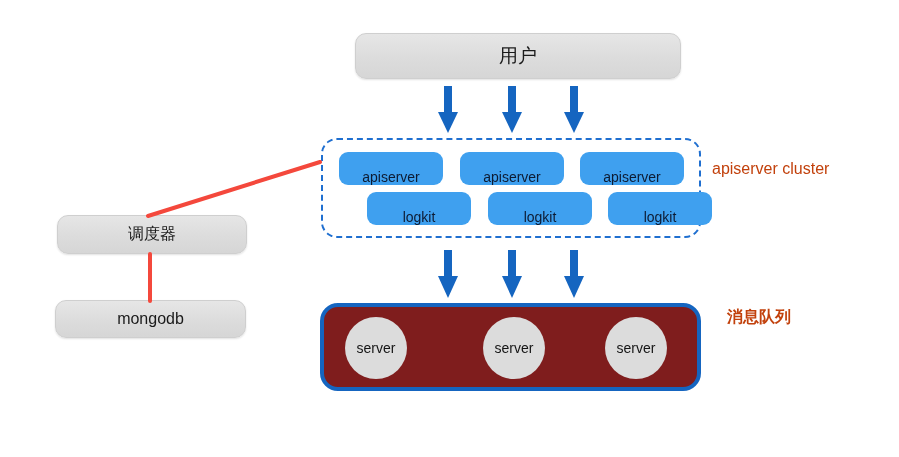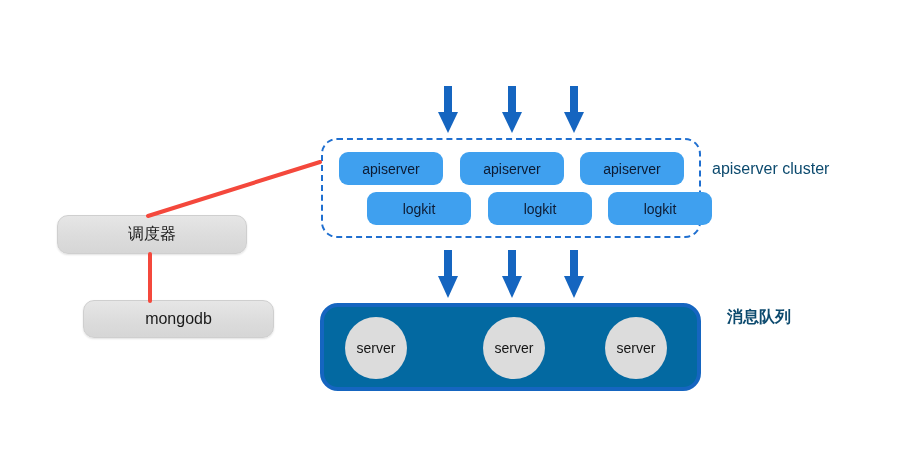--- a/index.html
+++ b/index.html
@@ -41,37 +41,36 @@
   }
   #scheduler-box {
     left: 57px; top: 215px; width: 190px; height: 39px;
     font-size: 16px;
     border-radius: 11px;
   }
   #mongodb-box {
     left: 55px; top: 300px; width: 191px; height: 38px;
     font-size: 16px;
     border-radius: 11px;
-    margin-left: 28px;
   }
 
   
   #apiserver-cluster {
     position: absolute;
     left: 321px; top: 138px; width: 380px; height: 100px;
     box-sizing: border-box;
     border: 2px dashed #1f6fd0;
     border-radius: 16px;
     background: #ffffff;
   }
   .blue-box {
     position: absolute;
     box-sizing: border-box;
     display: flex;
-    align-items: center;
+    align-items: flex-end;
     justify-content: center;
     background: #3fa0ef;
     border-radius: 9px;
     color: #0d1b33;
     font-size: 14px;
     height: 33px;
     width: 104px;
   }
   .row-top { top: 12px; }
   .row-bot { top: 52px; margin-left: 28px; }
@@ -79,21 +78,21 @@
   .col-2 { left: 137px; }
   .col-3 { left: 257px; }
 
   
   #queue-box {
     position: absolute;
     left: 320px; top: 303px; width: 381px; height: 88px;
     box-sizing: border-box;
     border: 4px solid #1565c0;
     border-radius: 18px;
-    background: #0369a1;
+    background: #7f1d1d;
   }
   .circle {
     position: absolute;
     width: 62px; height: 62px;
     border-radius: 50%;
     background: #dcdcdc;
     display: flex;
     align-items: center;
     justify-content: center;
     font-size: 14px;
@@ -101,39 +100,42 @@
     top: 10px;
   }
   .circ-1 { left: 21px; }
   .circ-2 { left: 159px; }
   .circ-3 { left: 281px; }
 
   
   .side-label {
     position: absolute;
     font-size: 16px;
-    color: #0c4a6e;
+    color: #c2410c;
     white-space: nowrap;
   }
   #label-apiserver-cluster { left: 712px; top: 160px; }
   #label-message-queue     { left: 727px; top: 307px; font-weight: bold; }
 
   
   #overlay {
     position: absolute;
     left: 0; top: 0;
     width: 899px; height: 457px;
     pointer-events: none;
   }
 </style>
 </head>
 <body>
 
 <div id="canvas">
 
+  <div class="node gray-pill" id="user-box">
+    <span>用户</span>
+  </div>
 
   <div class="node gray-pill" id="scheduler-box">
     <span>调度器</span>
   </div>
 
   <div class="node gray-pill" id="mongodb-box">
     <span>mongodb</span>
   </div>
 
   <div id="apiserver-cluster">

